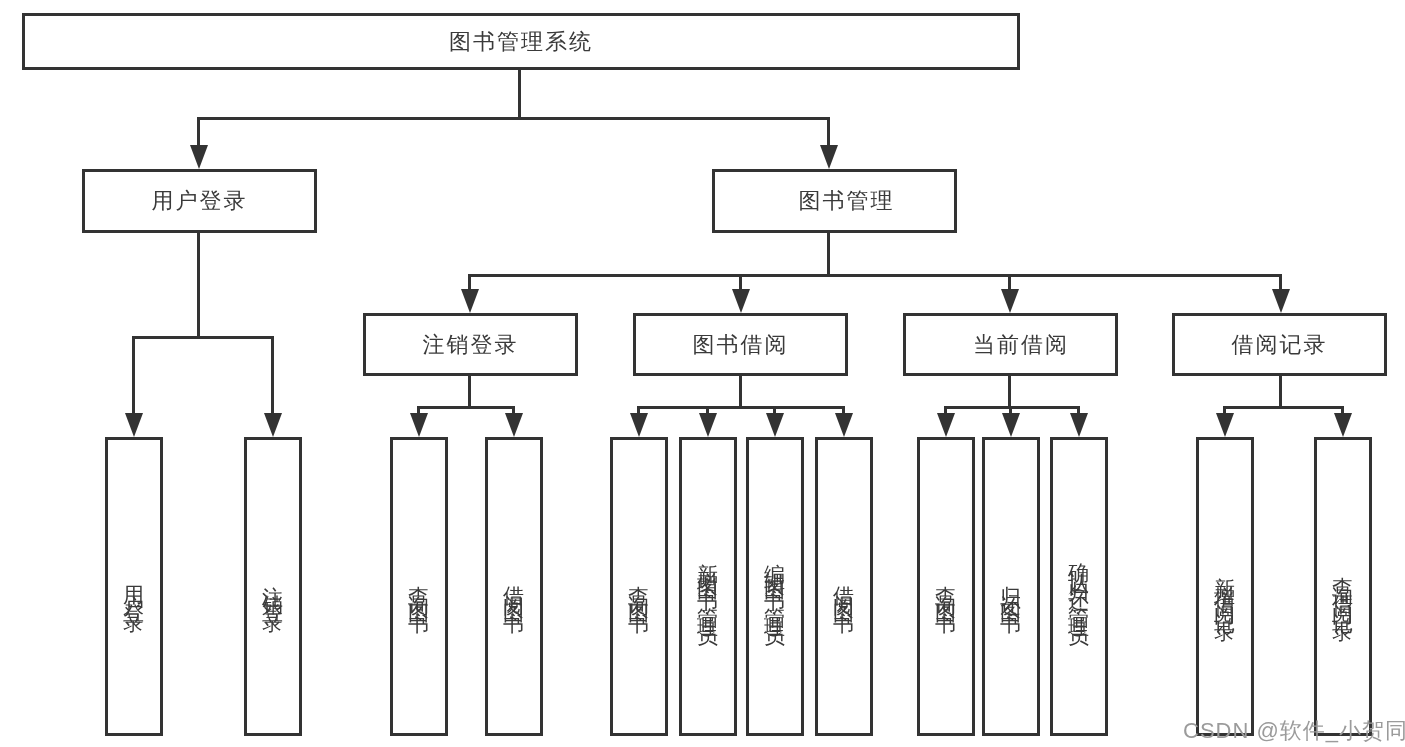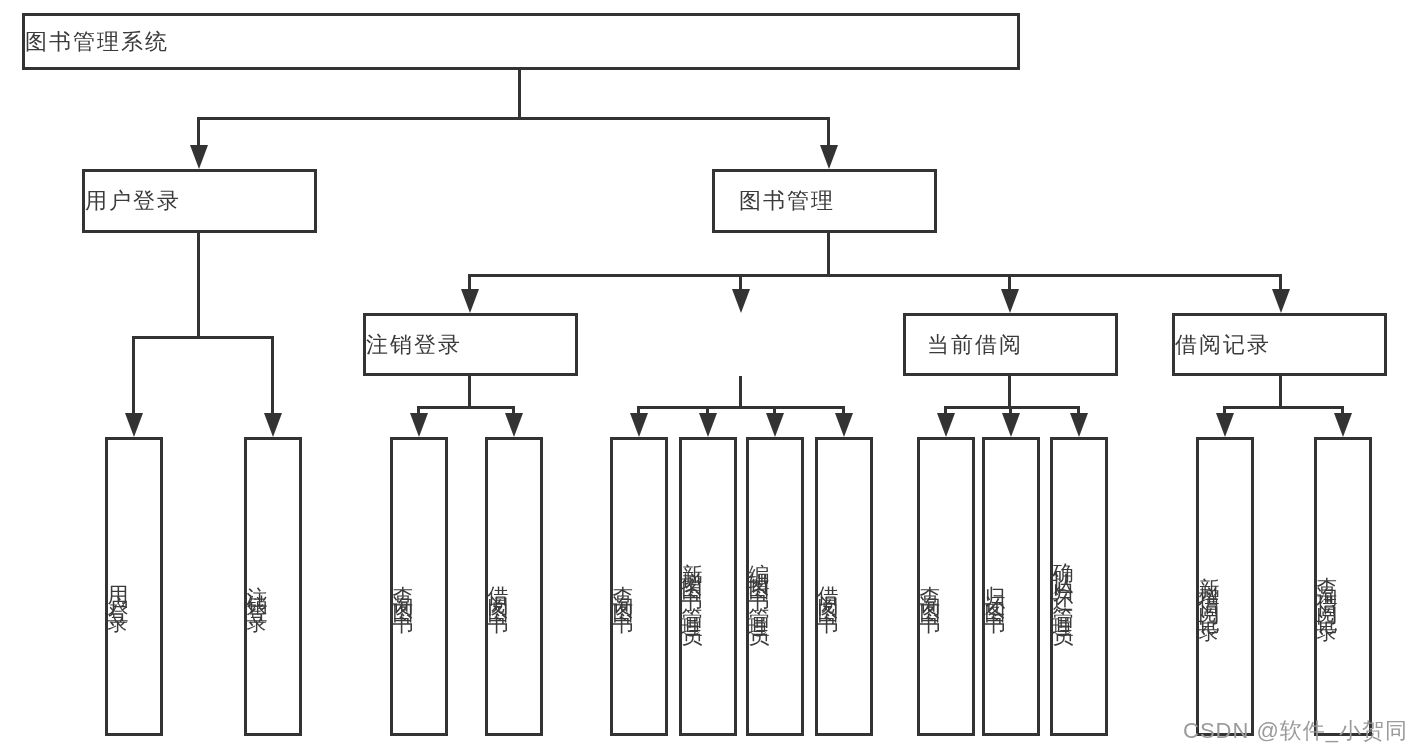--- a/index.html
+++ b/index.html
@@ -10,21 +10,21 @@
     font-family:"Liberation Sans", sans-serif;
     overflow:hidden;
   }
   .box{
     position:absolute;
     border:3px solid #333333;
     background:#ffffff;
     box-sizing:border-box;
     display:flex;
     align-items:center;
-    justify-content:flex-start;
+    justify-content:center;
     color:#3a3a3a;
   }
   .hlabel{
     font-size:22px;
     letter-spacing:2px;
     white-space:nowrap;
   }
   .vbox .vlabel{
     writing-mode:vertical-rl;
     text-orientation:mixed;
@@ -59,28 +59,31 @@
 <div id="canvas">
 
   <div class="box" style="left:22px;top:13px;width:998px;height:57px;">
     <span class="hlabel">图书管理系统</span>
   </div>
 
   <div class="box" style="left:82px;top:169px;width:235px;height:64px;">
     <span class="hlabel">用户登录</span>
   </div>
 
-  <div class="box" style="left:712px;top:169px;width:225px;height:64px;padding-left:24px;">
+  <div class="box" style="left:712px;top:169px;width:245px;height:64px;padding-left:24px;">
     <span class="hlabel">图书管理</span>
   </div>
 
   <div class="box" style="left:363px;top:313px;width:215px;height:63px;">
     <span class="hlabel">注销登录</span>
   </div>
 
+  <div class="box" style="left:633px;top:313px;width:215px;height:63px;">
+    <span class="hlabel">图书借阅</span>
+  </div>
 
   <div class="box" style="left:903px;top:313px;width:215px;height:63px;padding-left:21px;">
     <span class="hlabel">当前借阅</span>
   </div>
 
   <div class="box" style="left:1172px;top:313px;width:215px;height:63px;">
     <span class="hlabel">借阅记录</span>
   </div>
 
   <div class="box vbox" style="left:105px;top:437px;width:58px;height:299px;">

